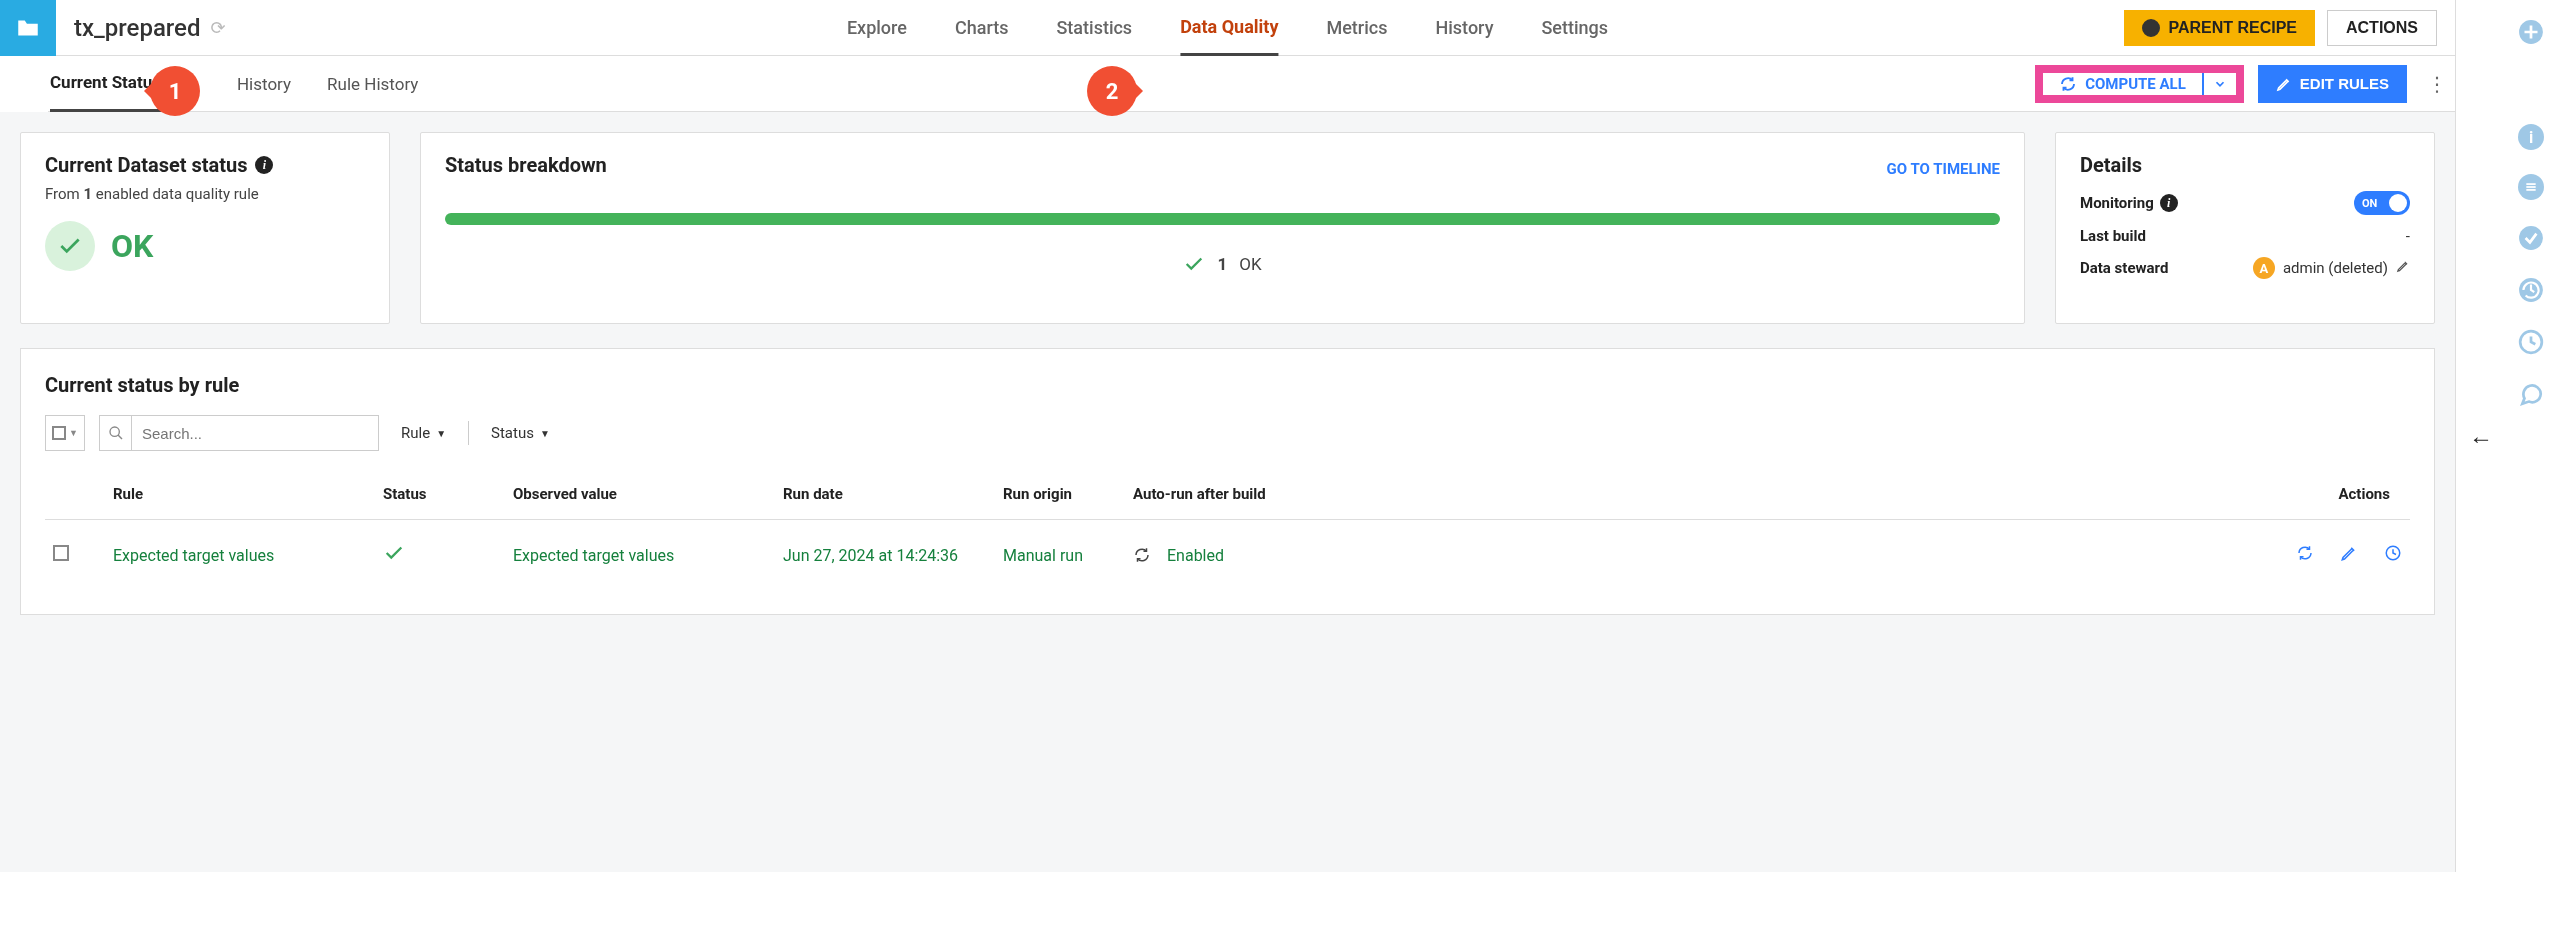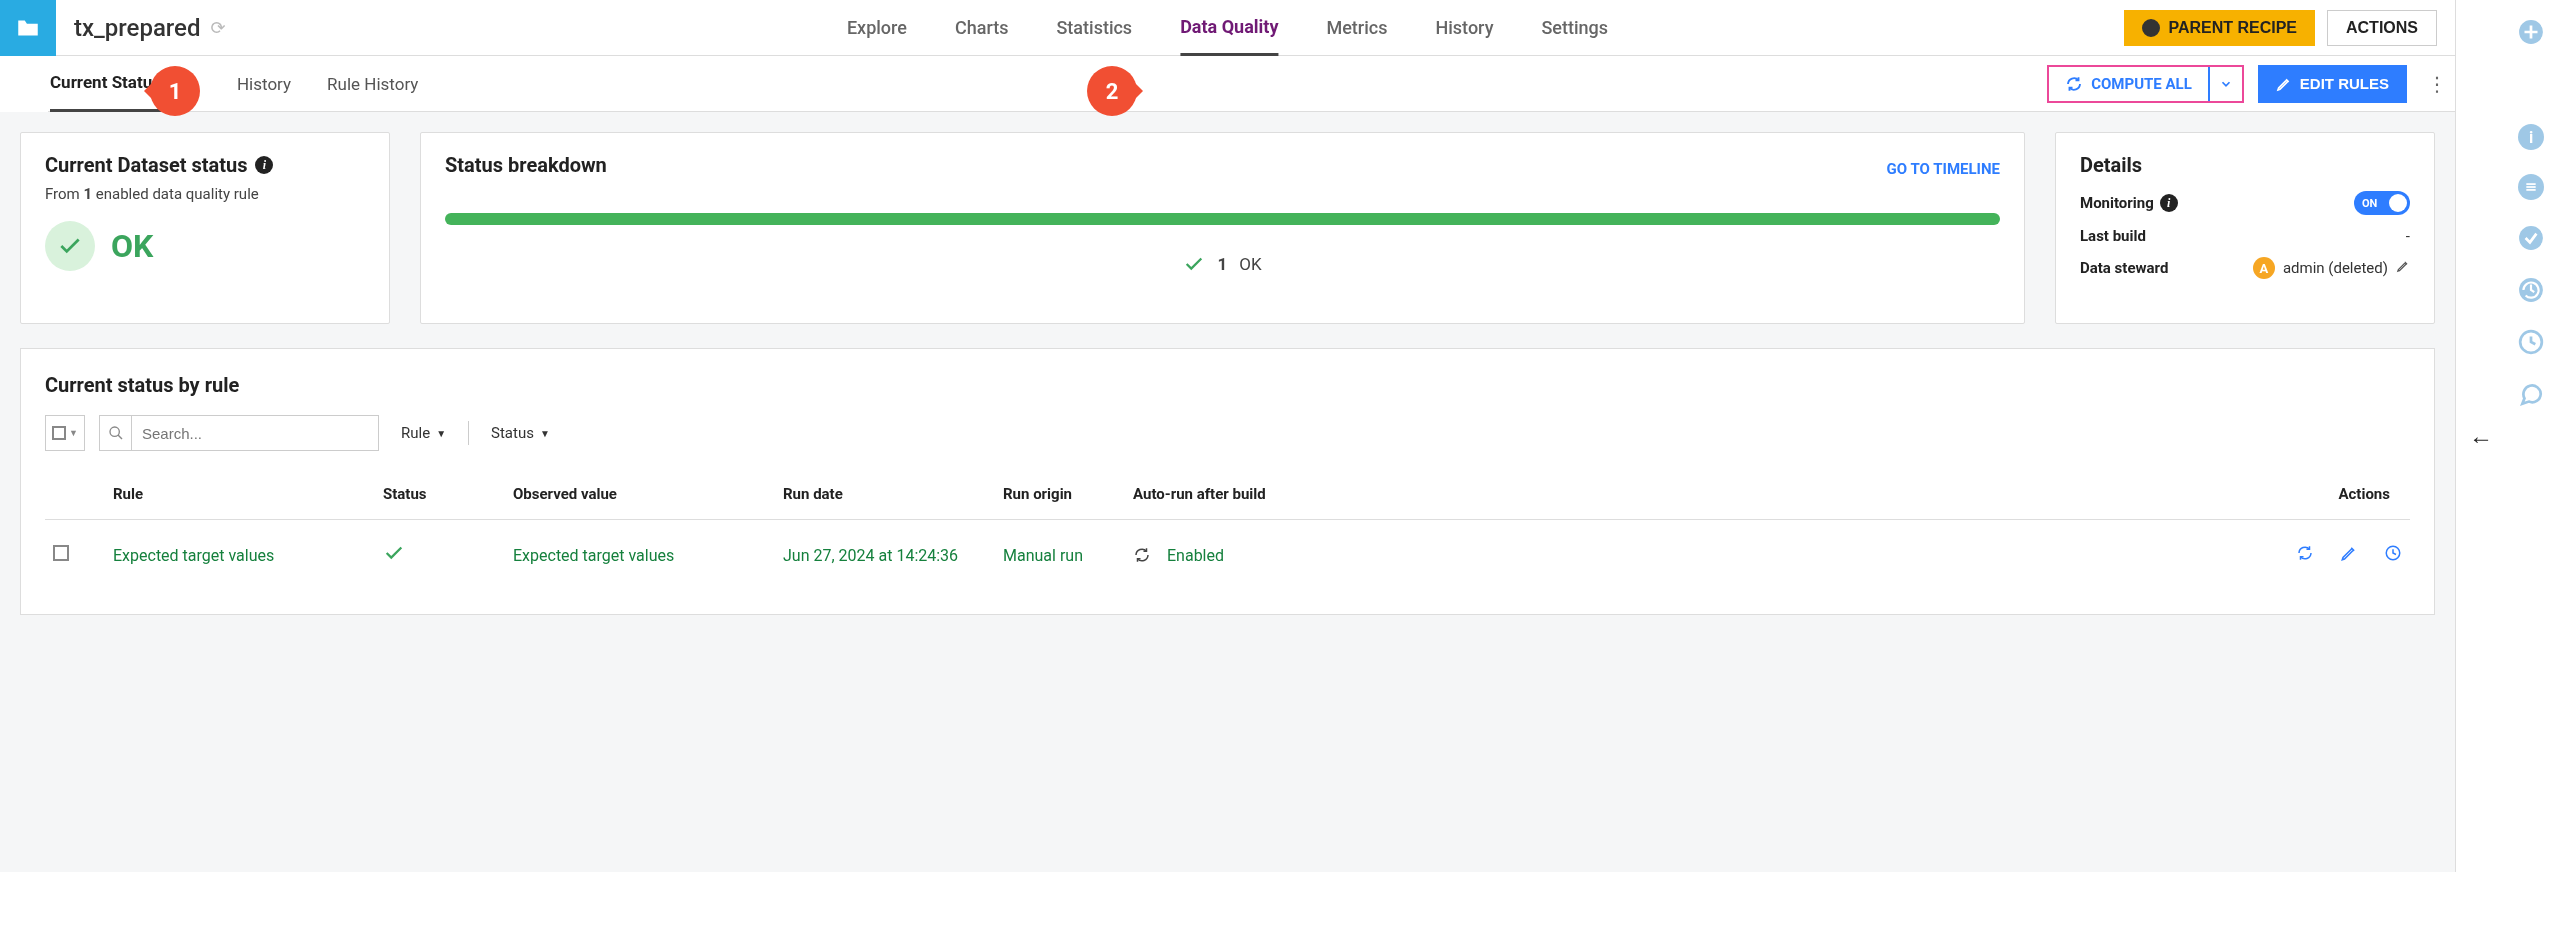--- a/index.html
+++ b/index.html
@@ -11,34 +11,34 @@
 .right-rail .rail-icon.filled { background:#9fc8e6; color:#fff; border-radius:50%; width:26px; height:26px; font-size:16px; font-weight:bold; }
 
 
 .top-header { display:flex; align-items:center; height:56px; border-bottom:1px solid #ddd; position:relative; }
 .folder-tile { width:56px; height:56px; background:#29abe2; display:flex; align-items:center; justify-content:center; color:#fff; }
 .folder-tile svg{width:26px;height:26px;fill:#fff;}
 .ds-title { font-size:24px; font-weight:500; margin-left:18px; color:#333; }
 .ds-refresh { margin-left:10px; color:#bbb; font-size:18px; }
 .top-tabs { position:absolute; left:50%; transform:translateX(-50%); display:flex; gap:48px; height:56px; align-items:center; }
 .top-tab { color:#666; font-size:18px; font-weight:500; cursor:pointer; height:56px; display:flex; align-items:center; }
-.top-tab.active { color:#701a75; font-weight:700; border-bottom:3px solid #444; }
+.top-tab.active { color:#c2410c; font-weight:700; border-bottom:3px solid #444; }
 .top-right-btns { margin-left:auto; display:flex; gap:12px; align-items:center; padding-right:18px; }
 .btn-parent { background:#f7b100; color:#222; border:none; height:36px; padding:0 18px; font-weight:700; font-size:16px; display:flex; align-items:center; gap:8px; cursor:pointer; }
 .btn-parent .pric{width:18px;height:18px;border:2px solid #333; border-radius:50%; background:#333; position:relative;}
 .btn-actions { background:#fff; border:1px solid #ccc; color:#222; height:36px; padding:0 18px; font-weight:700; font-size:16px; cursor:pointer;}
 .back-arrow { width:50px; display:flex; align-items:center; justify-content:center; font-size:24px; cursor:pointer; color:#222; }
 
 
 .sub-header { display:flex; align-items:center; height:56px; border-bottom:1px solid #ddd; background:#fff; padding:0 2px;margin-left:48px; }
 .sub-tabs { display:flex; gap:36px; height:56px; align-items:center; }
 .sub-tab { font-size:17px; color:#555; cursor:pointer; height:56px; display:flex; align-items:center; }
 .sub-tab.active { font-weight:700; color:#222; border-bottom:3px solid #444; }
 .sub-right { margin-left:auto; display:flex; align-items:center; gap:14px; }
-.compute-wrap { display:flex; border:2px solid #ec4899; height:38px; }
+.compute-wrap { display:flex; border:8px solid #ec4899; height:38px; }
 .compute-btn { display:flex; align-items:center; gap:8px; padding:0 16px; color:#2e7dff; font-weight:700; font-size:15px; cursor:pointer; }
 .compute-chev { border-left:2px solid #2e7dff; width:34px; display:flex; align-items:center; justify-content:center; color:#2e7dff; cursor:pointer;}
 .edit-rules-btn { background:#2e7dff; color:#fff; border:none; height:38px; padding:0 18px; font-weight:700; font-size:15px; display:flex; align-items:center; gap:8px; cursor:pointer; }
 .kebab { font-size:20px; color:#666; cursor:pointer; padding:0 6px; }
 
 
 .content { flex:1; background:#f5f6f7; padding:20px; overflow:auto; }
 .cards-row { display:flex; gap:30px; }
 .card { background:#fff; border:1px solid #ddd; border-radius:2px; padding:20px 24px; }
 .card.status { width:370px; height:192px;}

